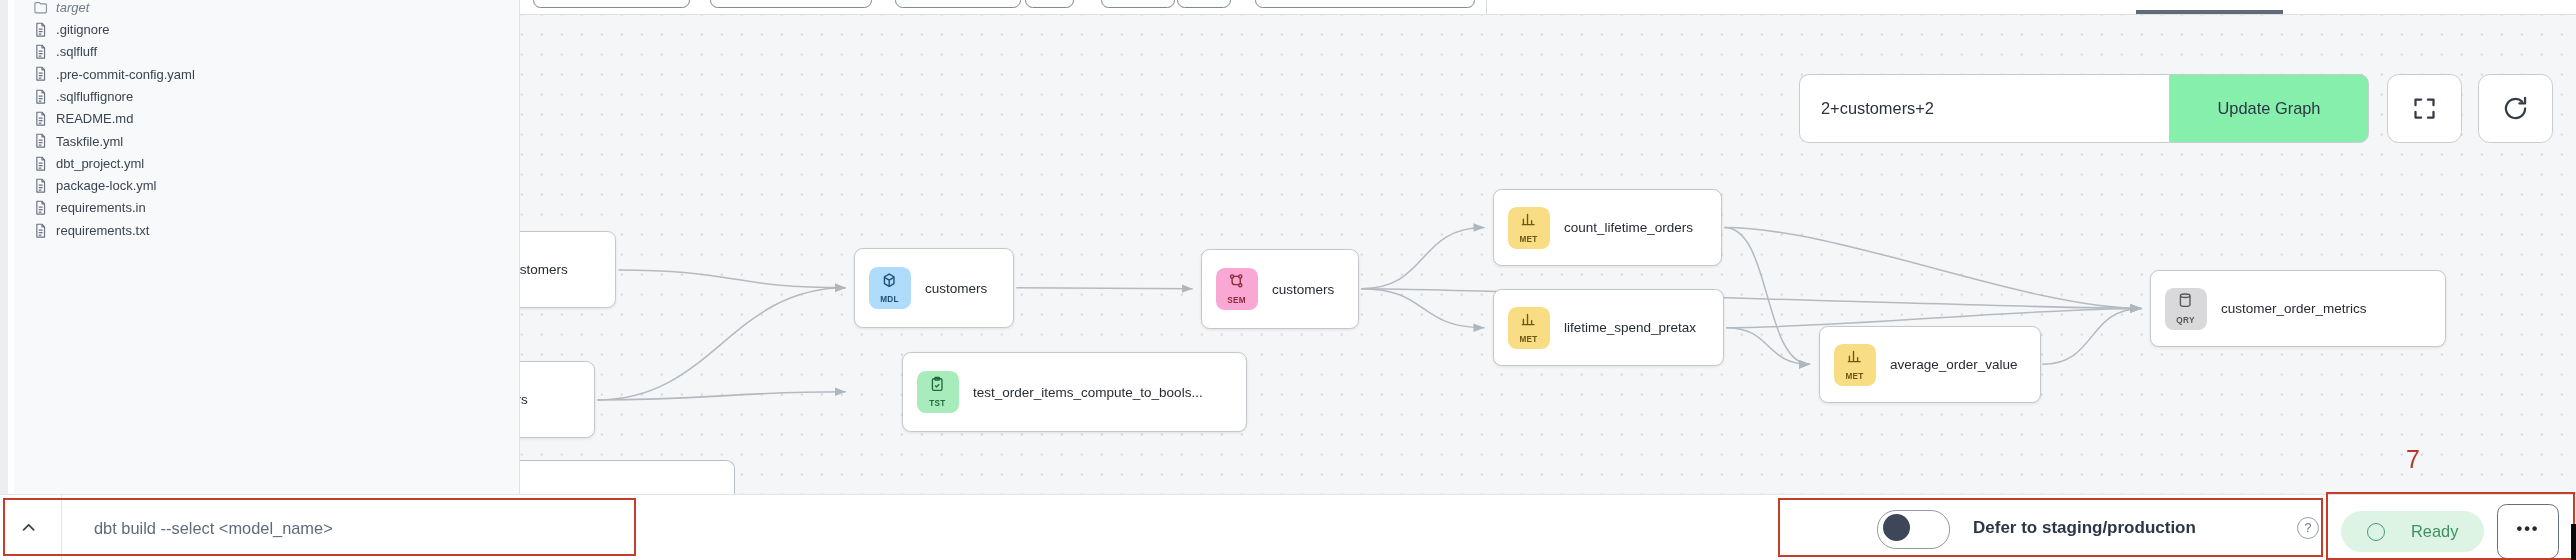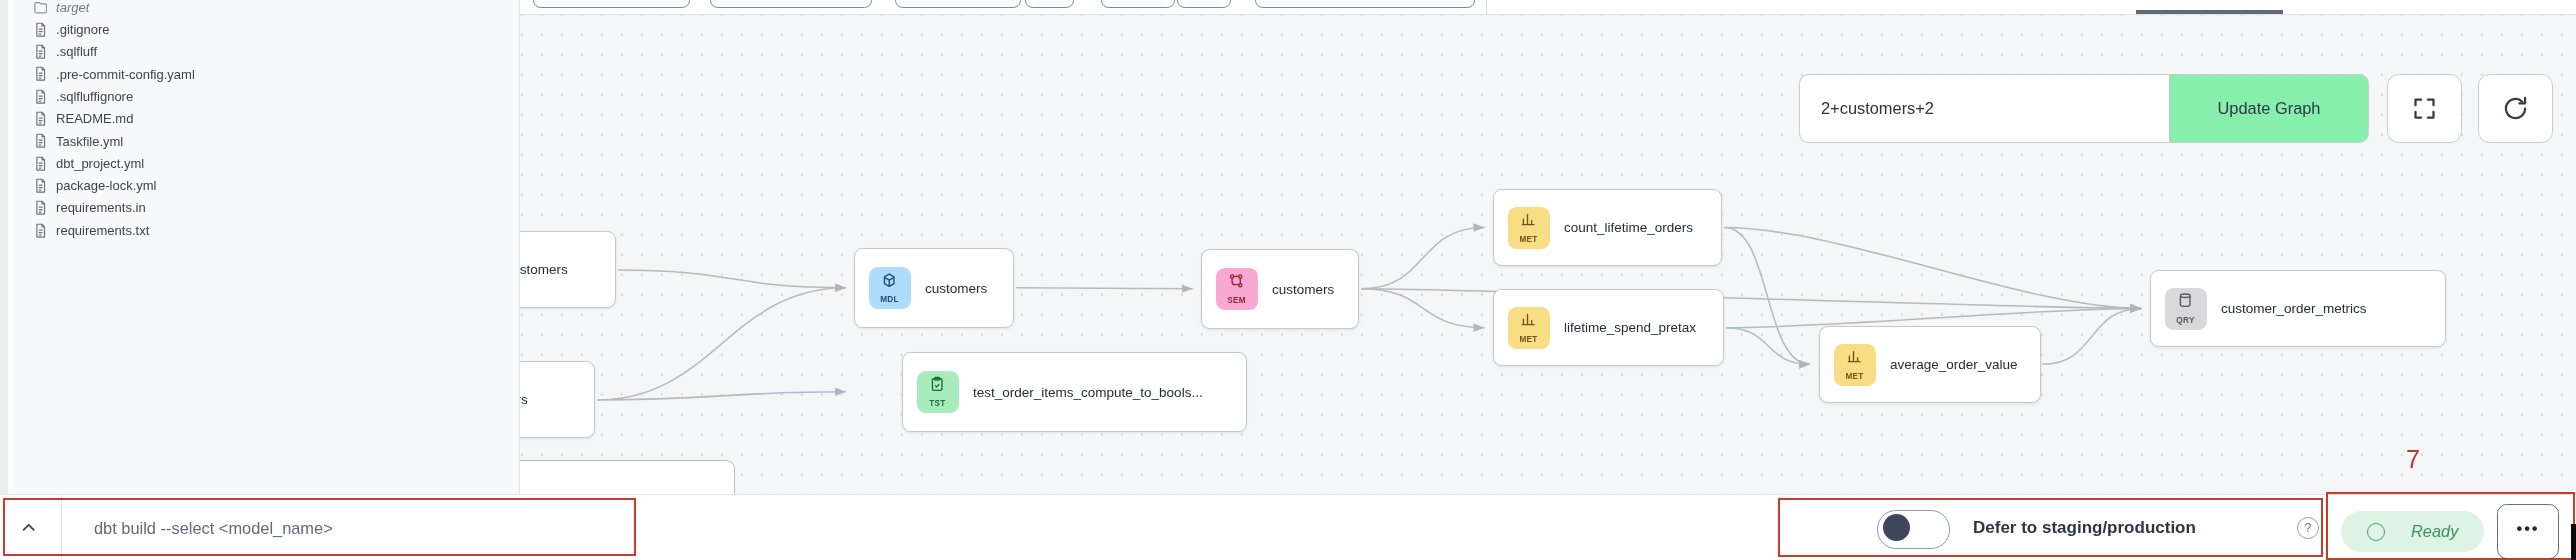--- a/index.html
+++ b/index.html
@@ -68,21 +68,21 @@
   .red-num{position:absolute;color:#b8372a;font-size:22px;z-index:9;}
   .red-box{position:absolute;border:2.9px solid #c43d28;z-index:8;pointer-events:none;}
   #toggle{position:absolute;left:1877px;top:14.5px;width:73px;height:39px;border:1.9px solid #939aa5;
     border-radius:19px;background:#fff;cursor:pointer;}
   #toggle .knob{position:absolute;left:4.8px;top:3.9px;width:27px;height:27px;border-radius:50%;background:#3d4759;}
   #defer-label{position:absolute;left:1973px;top:0;height:66px;display:flex;align-items:center;
     font-size:17px;font-weight:bold;color:#2b3647;}
   #help-icon{position:absolute;left:2297px;top:22px;width:22px;height:22px;border:1.9px solid #98a0ab;
     border-radius:50%;display:flex;align-items:center;justify-content:center;font-size:12.5px;color:#6a7480;cursor:pointer;}
   #ready-badge{position:absolute;left:2341px;top:16.4px;width:143px;height:41px;background:#ddf3e4;
-    border-radius:21px;display:flex;align-items:center;justify-content:center;gap:26px;font-style:italic;}
+    border-radius:21px;display:flex;align-items:center;justify-content:center;gap:26px;}
   #ready-badge .ring{width:18.3px;height:18.3px;border:1.9px solid #4a9c6d;border-radius:50%;}
   #ready-badge .rtxt{font-size:16.4px;color:#3f8f62;}
   #menu-btn{position:absolute;left:2497px;top:8.7px;width:62px;height:55px;background:#fff;
     border:1.9px solid #656e7b;border-radius:9.6px;display:flex;align-items:center;justify-content:center;cursor:pointer;}
   #menu-btn .dots{font-size:16.4px;font-weight:bold;letter-spacing:1.9px;color:#1f2937;line-height:0;margin-top:-5.8px;}
   #black-corner{position:absolute;left:2571px;top:524px;width:4.8px;height:37px;background:#0a0a0a;z-index:9;}
 </style>
 </head>
 <body>
 

